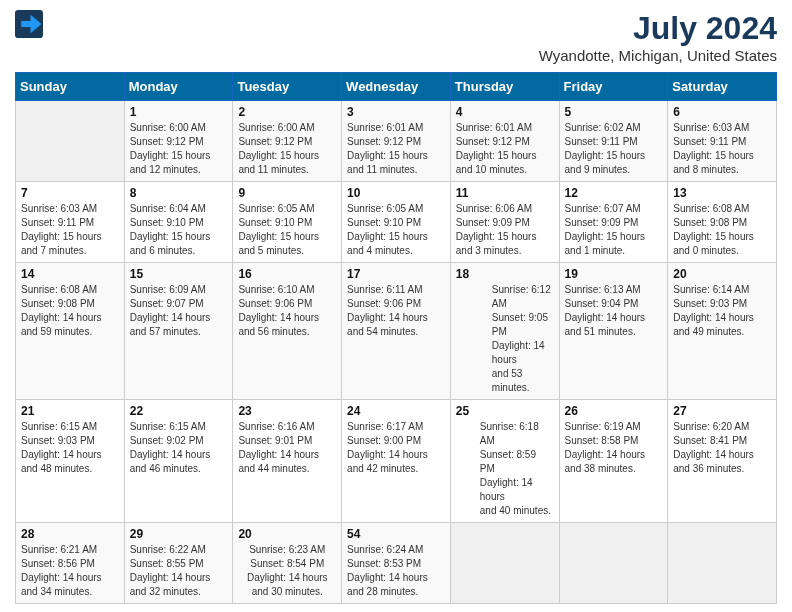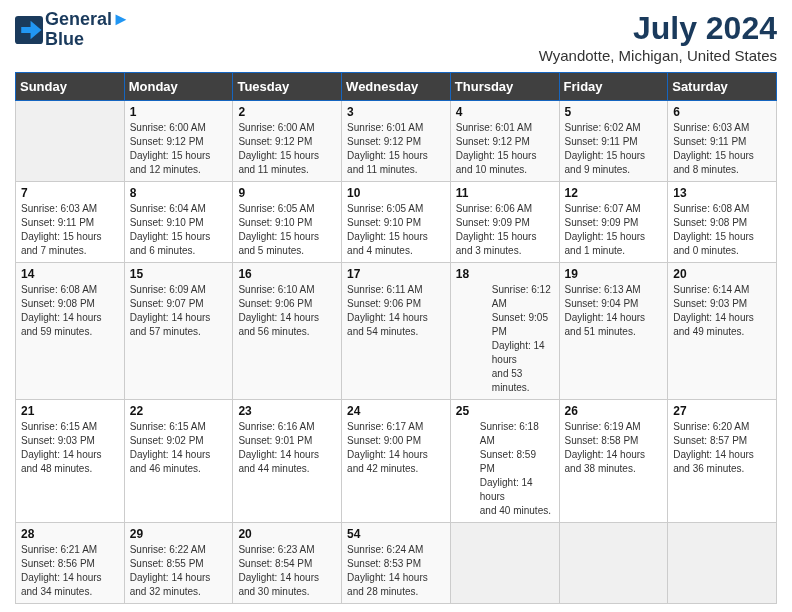--- a/index.html
+++ b/index.html
@@ -45,21 +45,21 @@
     .location {
       font-size: 15px;
       color: #333;
     }
     table {
       width: 100%;
       border-collapse: collapse;
       font-size: 11px;
     }
     thead tr th {
-      background-color: #404040;
+      background-color: #0369a1;
       color: #fff;
       padding: 6px 4px;
       text-align: left;
       font-size: 13px;
       font-weight: bold;
       border: 1px solid #1565C0;
     }
     tbody tr td {
       border: 1px solid #ccc;
       vertical-align: top;
@@ -91,24 +91,20 @@
   </style>
 </head>
 <body>
 
 <div class="header">
   <div class="logo">
     <svg class="logo-icon" viewBox="0 0 36 36">
       <rect x="0" y="0" width="36" height="36" rx="4" fill="#1a3a5c"></rect>
       <polygon points="20,6 34,18 20,30 20,22 8,22 8,14 20,14" fill="#2196F3"></polygon>
     </svg>
-    <div class="logo-text">
-      <div>General<span>►</span></div>
-      <div>Blue</div>
-    </div>
   </div>
   <div class="title-block">
     <div class="month-year">July 2024</div>
     <div class="location">Wyandotte, Michigan, United States</div>
   </div>
 </div>
 
 <table>
   <thead>
     <tr id="days-header">
@@ -308,21 +304,21 @@
         <td>
           <span class="day-num">26</span>
           <div class="day-info" style="white-space: pre-line;">Sunrise: 6:19 AM
 Sunset: 8:58 PM
 Daylight: 14 hours
 and 38 minutes.</div>
         </td>
         <td>
           <span class="day-num">27</span>
           <div class="day-info" style="white-space: pre-line;">Sunrise: 6:20 AM
-Sunset: 8:57 PM
+Sunset: 8:41 PM
 Daylight: 14 hours
 and 36 minutes.</div>
         </td>
       </tr>
       <tr>
         <td>
           <span class="day-num">28</span>
           <div class="day-info" style="white-space: pre-line;">Sunrise: 6:21 AM
 Sunset: 8:56 PM
 Daylight: 14 hours
@@ -330,21 +326,21 @@
         </td>
         <td>
           <span class="day-num">29</span>
           <div class="day-info" style="white-space: pre-line;">Sunrise: 6:22 AM
 Sunset: 8:55 PM
 Daylight: 14 hours
 and 32 minutes.</div>
         </td>
         <td>
           <span class="day-num">20</span>
-          <div class="day-info" style="white-space: pre-line;">Sunrise: 6:23 AM
+          <div class="day-info" style="white-space: pre-line; text-align: center;">Sunrise: 6:23 AM
 Sunset: 8:54 PM
 Daylight: 14 hours
 and 30 minutes.</div>
         </td>
         <td>
           <span class="day-num">54</span>
           <div class="day-info" style="white-space: pre-line;">Sunrise: 6:24 AM
 Sunset: 8:53 PM
 Daylight: 14 hours
 and 28 minutes.</div>

